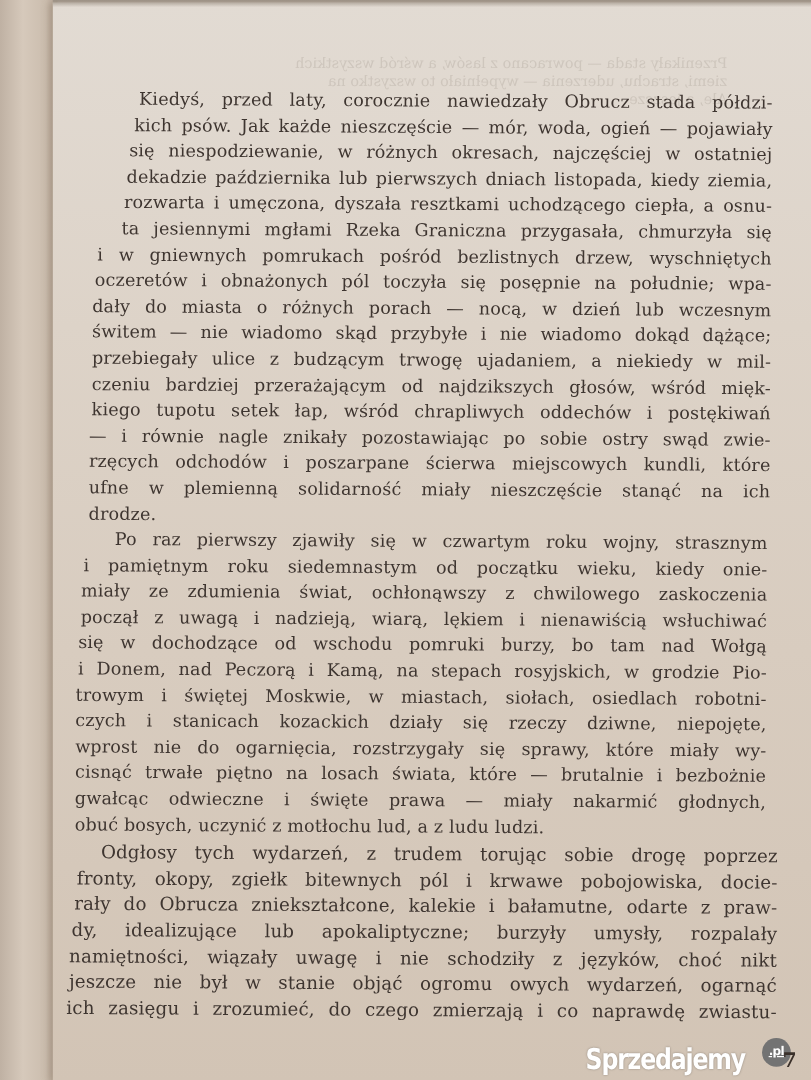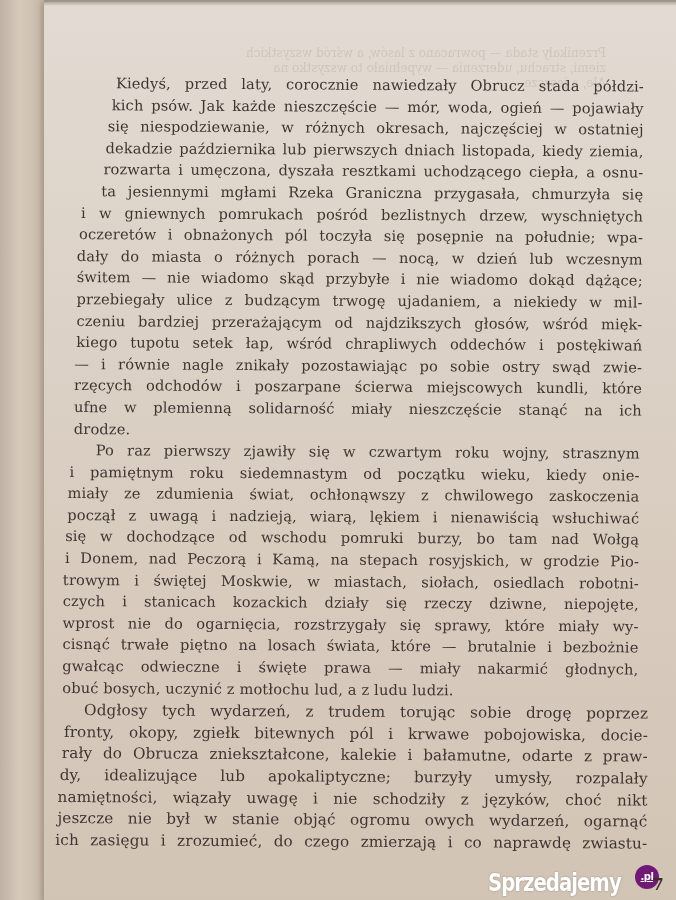--- a/index.html
+++ b/index.html
@@ -87,21 +87,21 @@
       text-shadow: 0 0 2px rgba(0,0,0,0.35);
       transform: scaleX(0.82);
       transform-origin: left center;
       line-height: 28px;
     }
     .watermark-badge {
       position: absolute;
       left: 147px; top: -4px;
       width: 24px; height: 24px;
       border-radius: 50%;
-      background: #701a75;
+      background: #737373;
       color: #fff;
       font-family: "DejaVu Sans", sans-serif;
       font-weight: bold;
       font-size: 10px;
       line-height: 24px;
       text-align: center;
       letter-spacing: -0.5px;
       text-decoration: underline;
     }
     .page-number {

